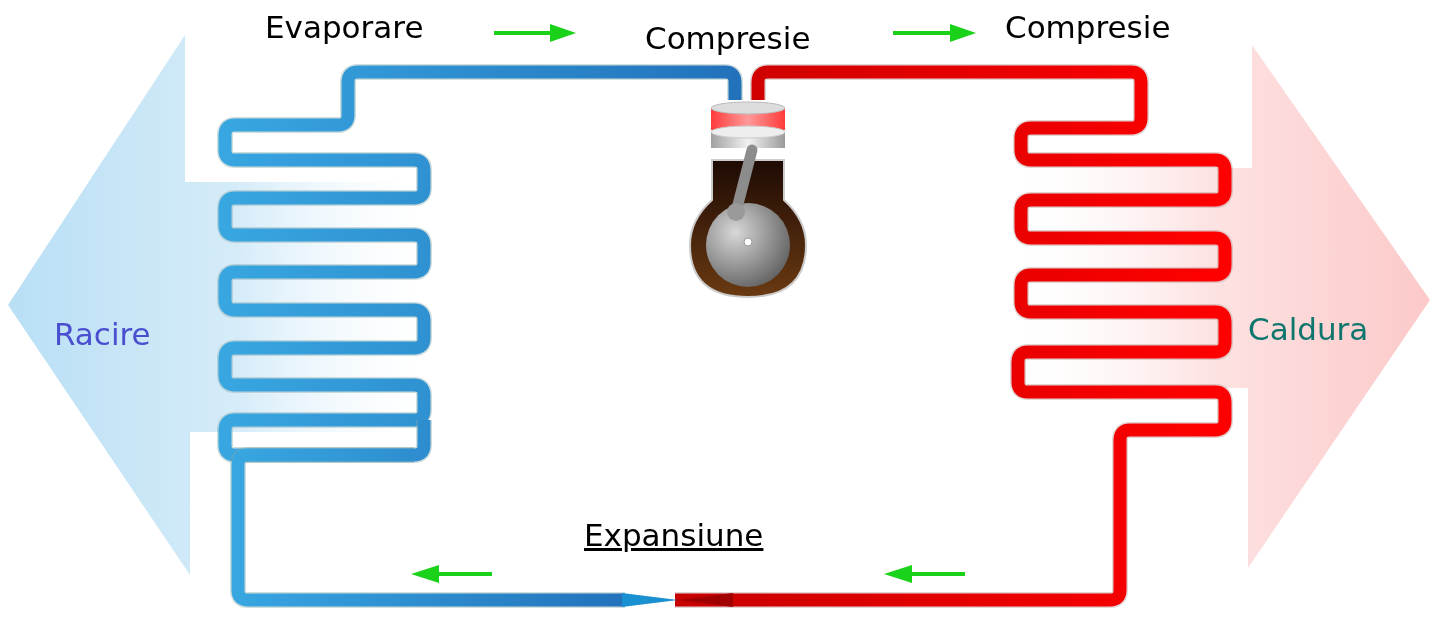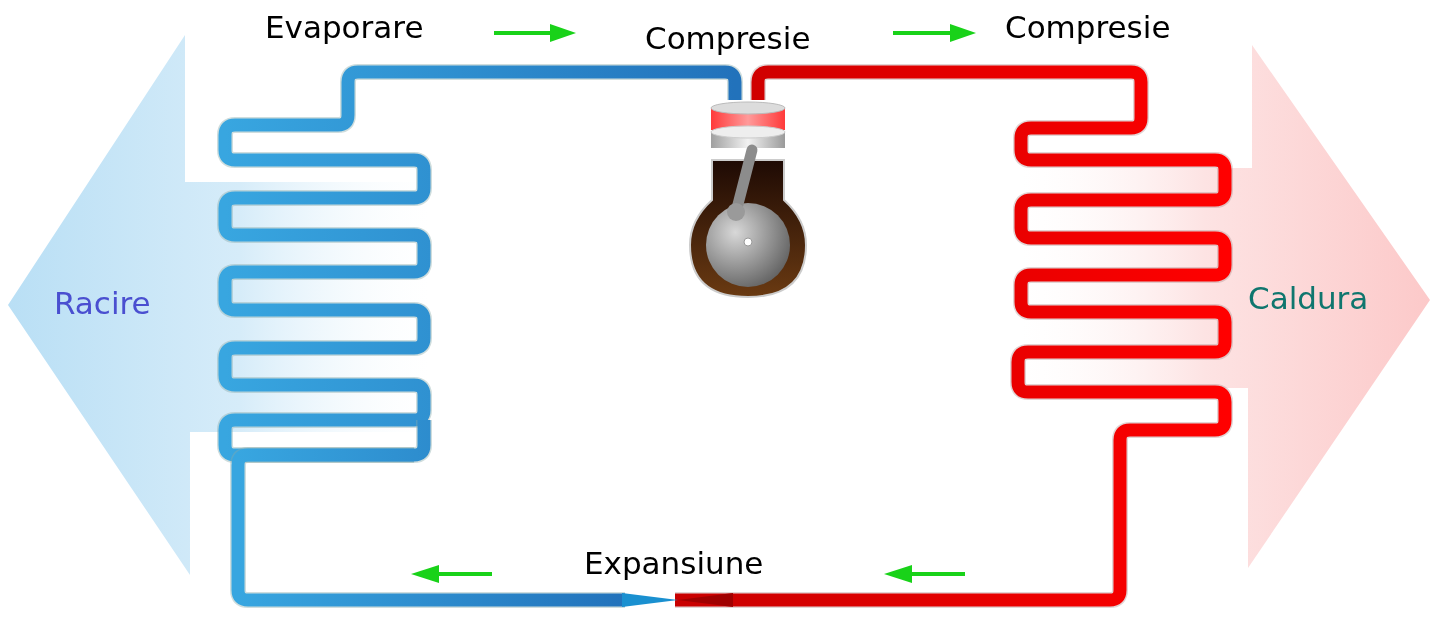--- a/index.html
+++ b/index.html
@@ -2,21 +2,21 @@
 <html><head>
 <meta charset="utf-8">
 <style>
   html, body { margin: 0; padding: 0; background: #ffffff; }
   body { width: 1438px; height: 628px; position: relative; overflow: hidden;
          font-family: "DejaVu Sans", sans-serif; }
   svg.diagram { position: absolute; left: 0; top: 0; }
   .label { position: absolute; font-family: "DejaVu Sans", sans-serif; font-size: 31px;
            color: #000; white-space: nowrap; line-height: 1; }
   .side-label { position: absolute; font-family: "DejaVu Sans", sans-serif; font-size: 31px;
-                white-space: nowrap; line-height: 1; }
+                white-space: nowrap; line-height: 1; margin-top: 31px; }
 </style>
 </head>
 <body>
 
 <svg class="diagram" width="1438" height="628" viewBox="0 0 1438 628">
   <defs>
     <linearGradient id="coldArrowGrad" x1="0" y1="0" x2="1" y2="0">
       <stop offset="0" stop-color="#b9dff5"></stop>
       <stop offset="0.55" stop-color="#d6ecf9"></stop>
       <stop offset="1" stop-color="#ffffff" stop-opacity="0.2"></stop>
@@ -124,16 +124,16 @@
   </g>
   <g>
     <line x1="908" y1="574" x2="965" y2="574" stroke="#19d219" stroke-width="4"></line>
     <polygon points="912,565 884,574 912,583" fill="#19d219"></polygon>
   </g>
 </svg>
 
 <div class="label" style="left:265px; top:12px;">Evaporare</div>
 <div class="label" style="left:645px; top:10px;margin-top:13px;">Compresie</div>
 <div class="label" style="left:1005px; top:12px;">Compresie</div>
-<div class="label" style="left:584px; top:548px;">Expansiune</div>
+<div class="label" style="left:584px; top:520px;text-decoration:underline;">Expansiune</div>
 
 <div class="side-label" style="left:54px; top:288px; color:#4a4fd0;">Racire</div>
 <div class="side-label" style="left:1248px; top:283px; color:#0f766e;">Caldura</div>
 
 </body></html>

